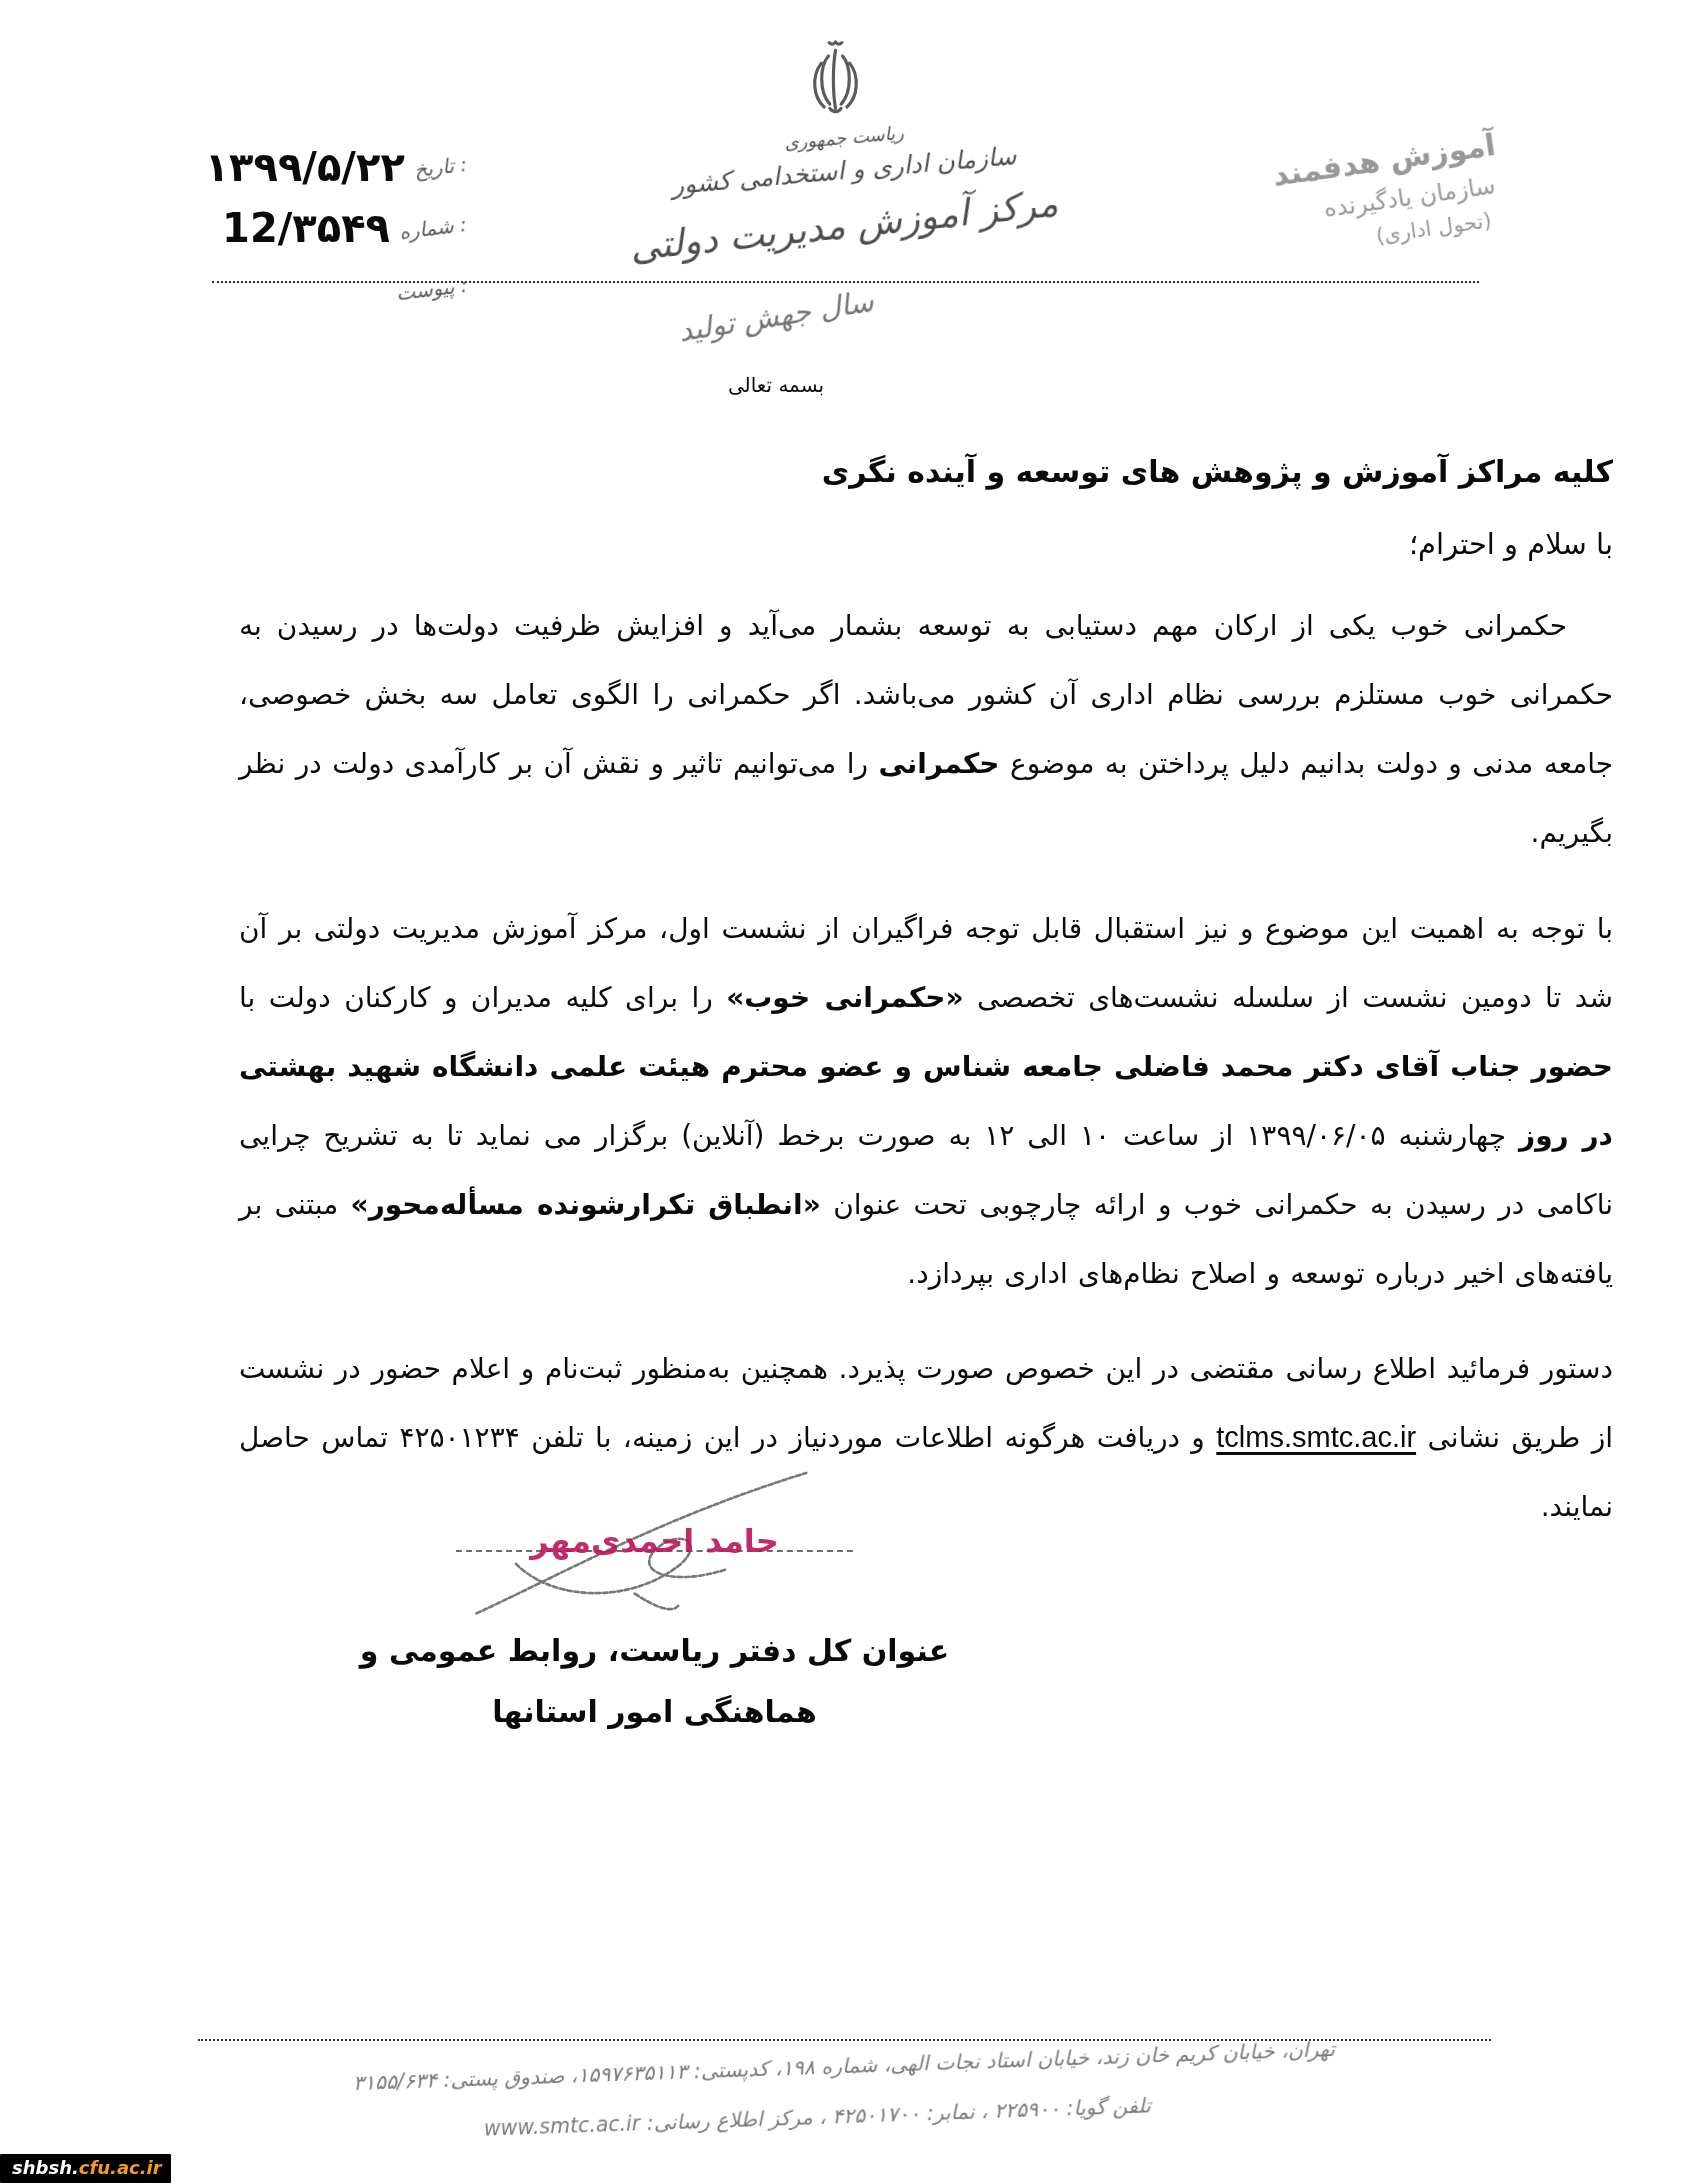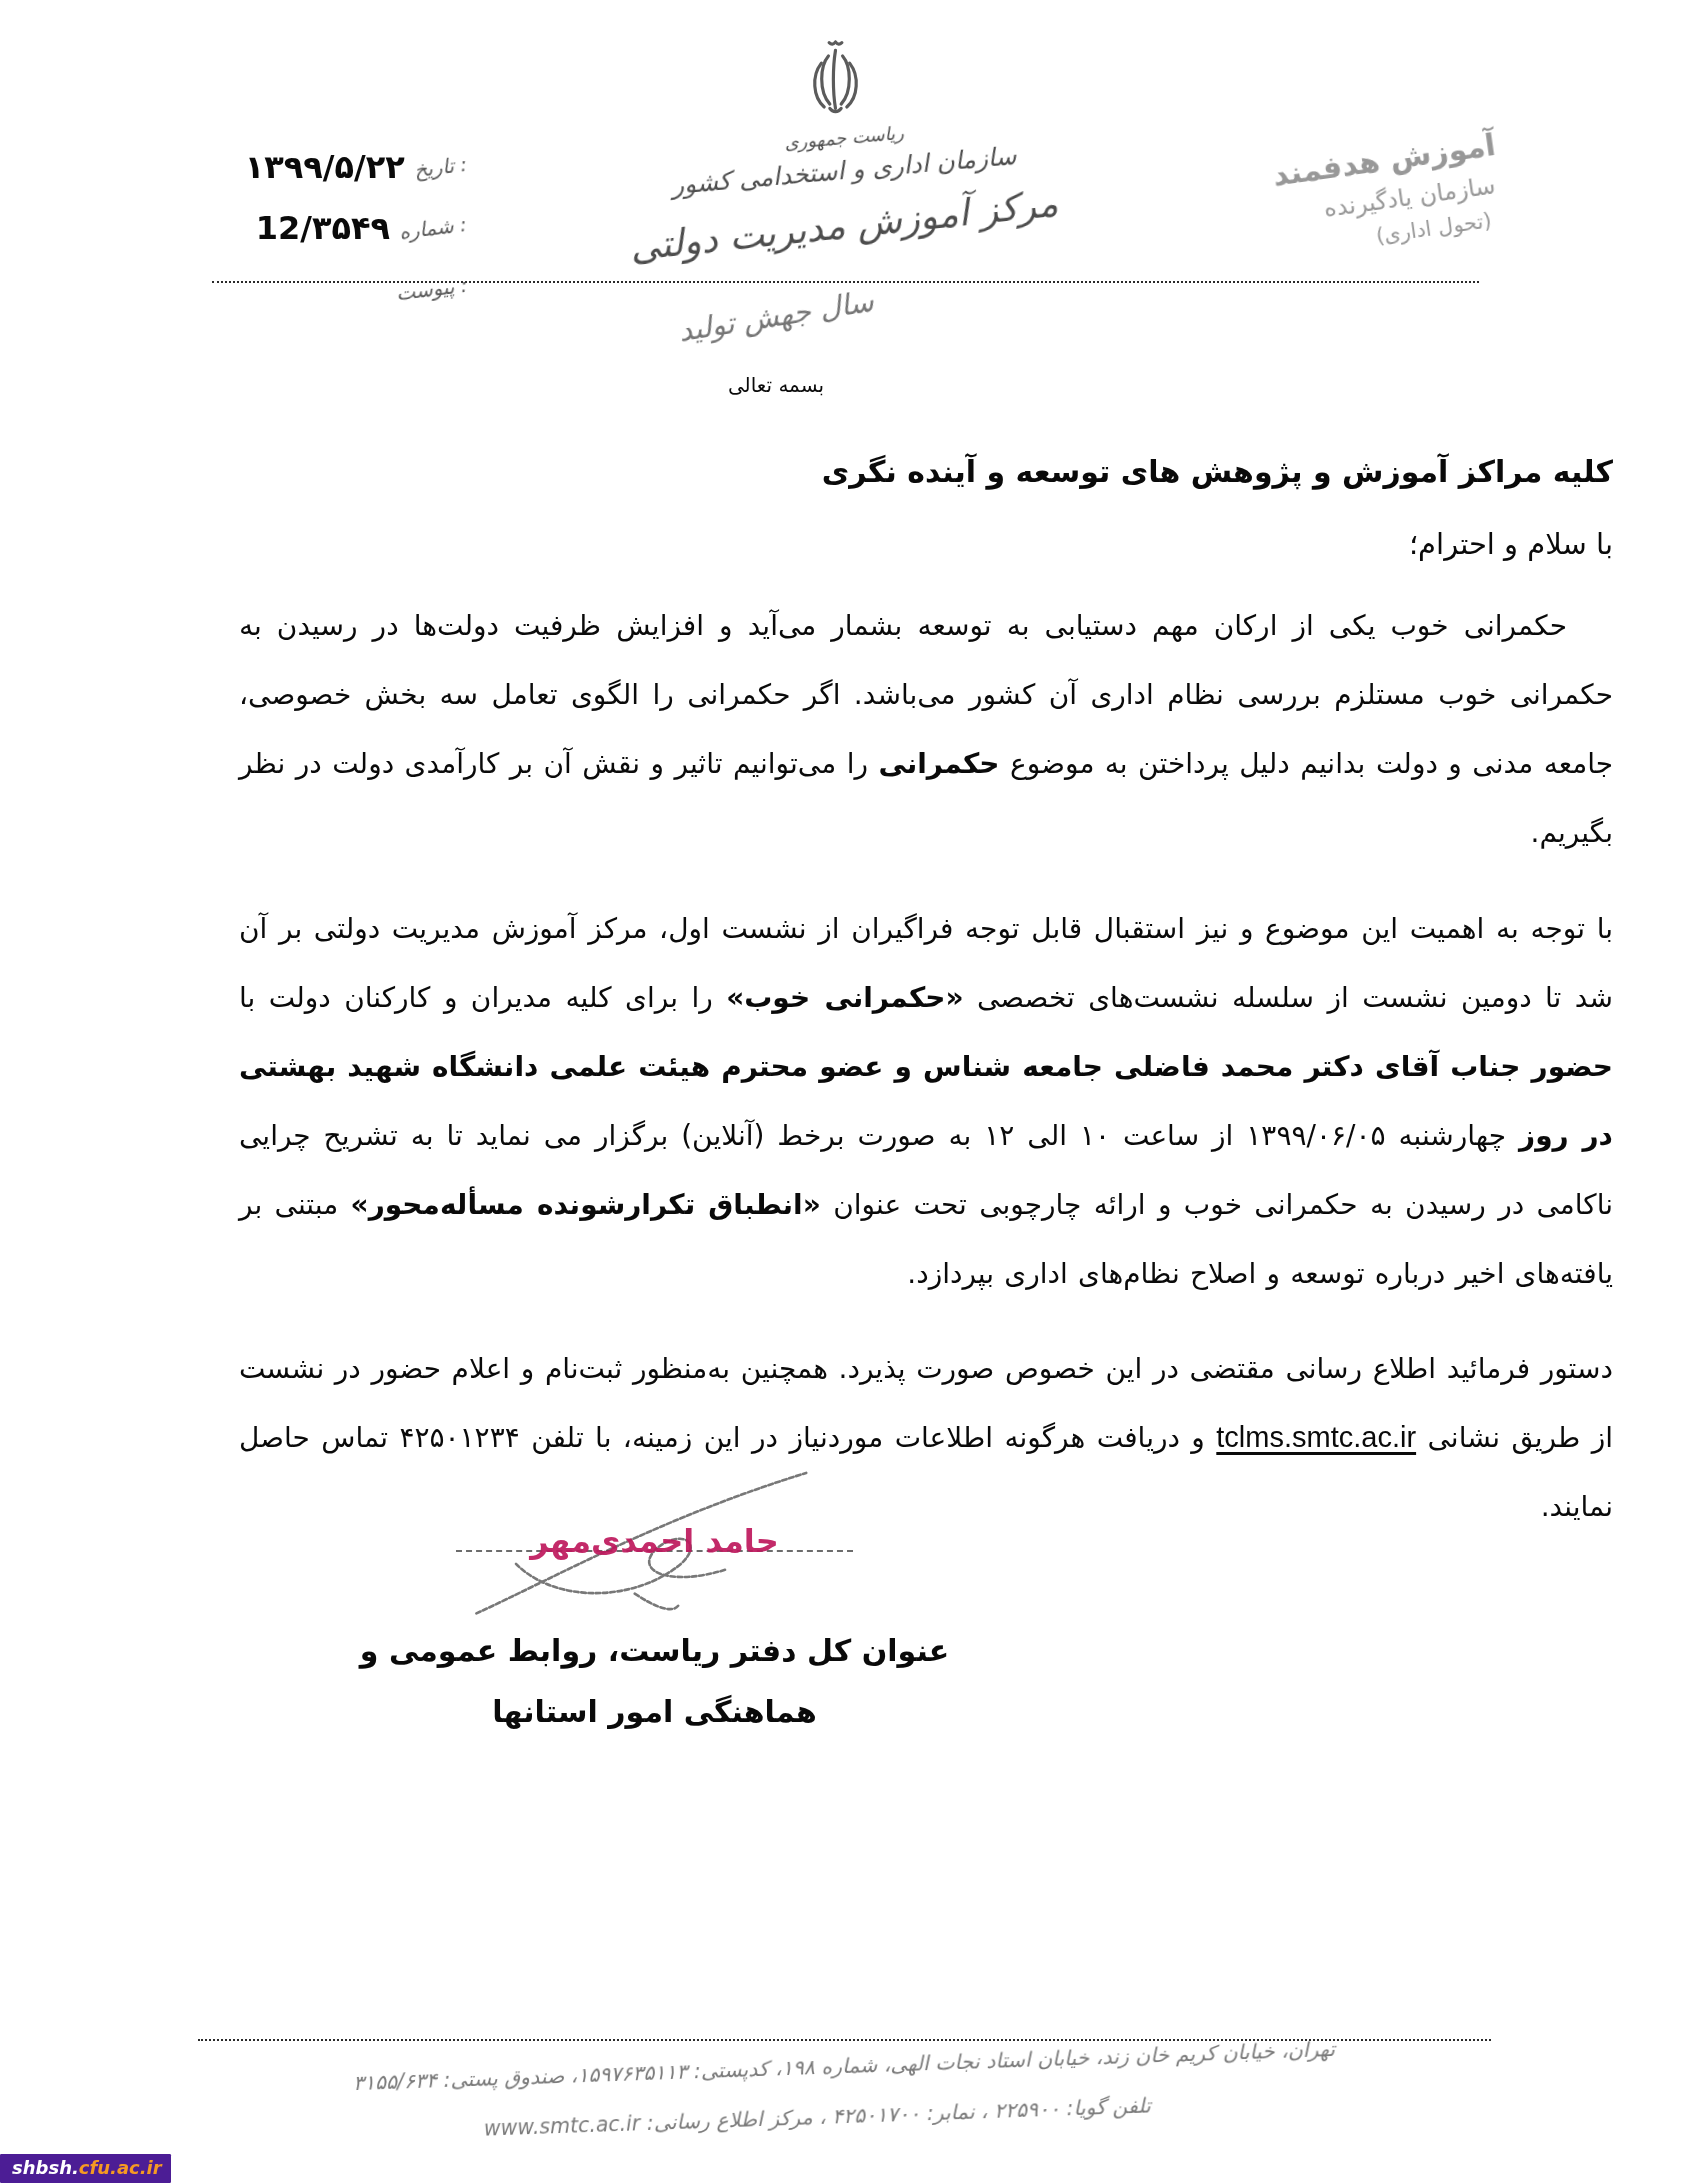--- a/index.html
+++ b/index.html
@@ -12,21 +12,21 @@
     color:#0a0a0a;
     direction:rtl;
   }
   
   .date-block{position:absolute;left:189px;top:136px;width:278px;}
   .date-row{display:flex;flex-direction:row-reverse;justify-content:flex-start;align-items:center;height:61px;direction:ltr;}
   .hand-label{
     font-size:20px;color:#222;opacity:.75;filter:blur(0.4px);
     font-style:italic;transform:rotate(-7deg);margin-left:9.3px;white-space:nowrap;
   }
-  .head-value{font-weight:700;font-size:32px;letter-spacing:0.7px;white-space:nowrap;}
+  .head-value{font-weight:700;font-size:40px;letter-spacing:0.7px;white-space:nowrap;}
   .emblem{position:absolute;left:786px;top:32px;width:99px;height:99px;opacity:.8;}
   .org-line{position:absolute;left:50%;white-space:nowrap;color:#1c1c1c;opacity:.78;filter:blur(0.5px);font-style:italic;}
   .org-1{top:127px;font-size:18px;transform:translateX(-50%) rotate(-5deg);}
   .org-2{top:156px;font-size:25px;transform:translateX(-50%) rotate(-5deg);}
   .org-3{top:204px;font-size:37px;transform:translateX(-50%) rotate(-6deg);letter-spacing:1.3px;}
   .stamp{
     position:absolute;left:1197px;top:142px;width:384px;
     transform:rotate(-8deg);text-align:center;
     color:#444;opacity:.55;filter:blur(0.6px);
   }
@@ -155,19 +155,19 @@
       <div class="sig-name">حامد احمدی‌مهر</div>
     </div>
     <div class="sig-title">عنوان کل دفتر ریاست، روابط عمومی و</div>
     <div class="sig-title">هماهنگی امور استانها</div>
   </div>
 
   <div class="dotted dotted-bottom"></div>
   <div class="footer-line footer-1">تهران، خیابان کریم خان زند، خیابان استاد نجات الهی، شماره ۱۹۸، کدپستی: ۱۵۹۷۶۳۵۱۱۳، صندوق پستی: ۳۱۵۵/۶۳۴</div>
   <div class="footer-line footer-2">تلفن گویا: ۲۲۵۹۰۰ ، نمابر: ۴۲۵۰۱۷۰۰ ، مرکز اطلاع رسانی: www.smtc.ac.ir</div>
 
-  <div class="watermark" id="wm" style="background: #4c1d95;">
+  <div class="watermark" id="wm" style="background: #000000;">
     <span class="wm-prefix">shbsh.</span>
     <span class="wm-site" id="wm-site" style="color: rgb(245, 154, 35);">cfu.ac.ir</span>
   </div>
 
 </div>
 
 
 </body></html>

